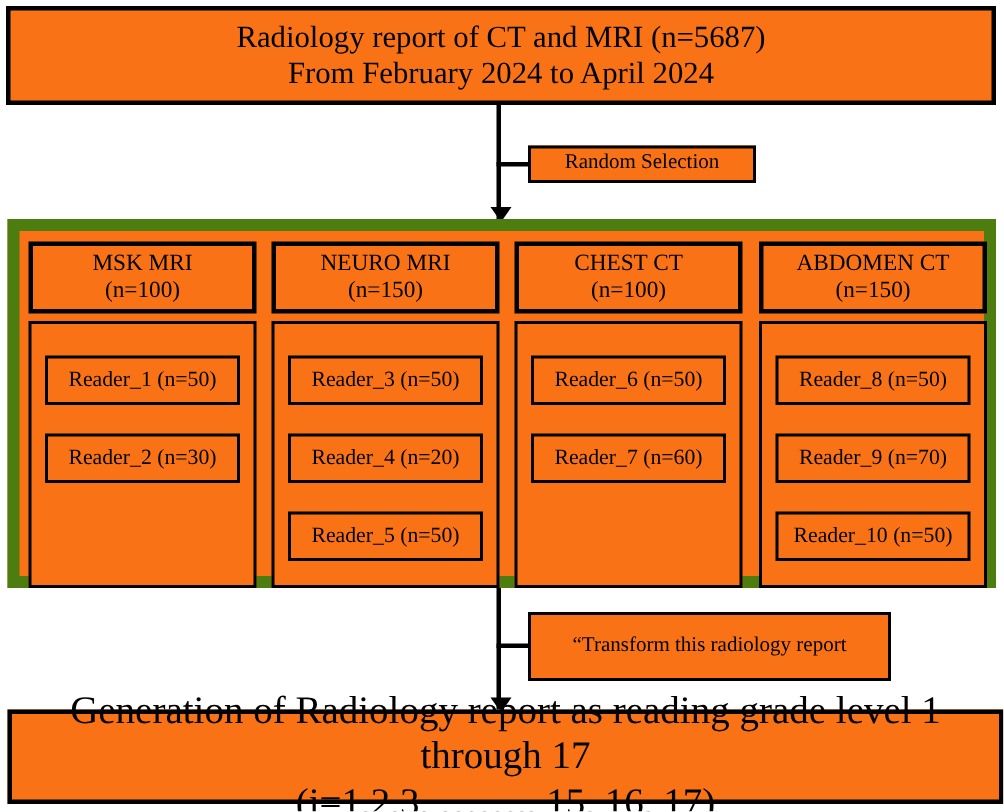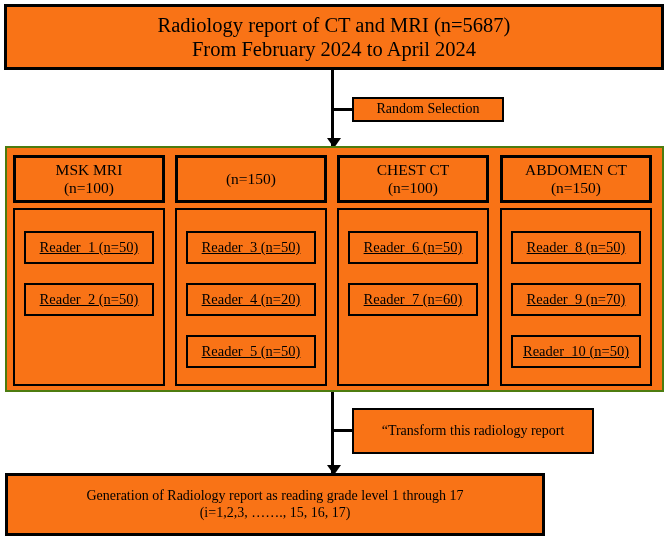--- a/index.html
+++ b/index.html
@@ -52,21 +52,21 @@
     font-size: 14px;
     border-width: 2px;
   }
 
   
   #modality-container {
     left: 5px;
     top: 146px;
     width: 659px;
     height: 246px;
-    border: 2px solid #4d7c0f;
+    border: 8px solid #4d7c0f;
   }
   .column {
     position: absolute;
     top: 0;
     height: 100%;
   }
   .col-header {
     position: absolute;
     left: 0;
     top: 7px;
@@ -91,41 +91,40 @@
   }
   .reader-box {
     position: absolute;
     left: 0;
     right: 0;
     top: 0;
     height: 33px;
     width: auto;
     font-size: 14.5px;
     border-width: 2.5px;
-    text-decoration: underline;
   }
 
   
   #transform-box {
     left: 352px;
     top: 408px;
     width: 242px;
     height: 46px;
     font-size: 14px;
     border-width: 2.5px;
     line-height: 1.25;
   }
 
   
   #output-box {
     left: 5px;
     top: 473px;
-    width: 540px;
+    width: 664px;
     height: 63px;
-    font-size: 14px;
+    font-size: 26px;
     border-width: 3px;
   }
 
   
   .vline {
     position: absolute;
     width: 3px;
     background: #000000;
   }
   .hline {
@@ -180,29 +179,30 @@
         </div>
       </div>
       <div class="box col-body">
         <div class="reader-slot" style="top:21px;">
           <div class="box reader-box">
             <span class="txt">Reader_1 (n=50)</span>
           </div>
         </div>
         <div class="reader-slot" style="top:73px;">
           <div class="box reader-box">
-            <span class="txt">Reader_2 (n=50)</span>
+            <span class="txt">Reader_2 (n=30)</span>
           </div>
         </div>
       </div>
     </div>
 
     <div class="column" style="left:168px; width:152px;">
       <div class="box col-header">
         <div>
+          <span class="txt">NEURO MRI</span>
           <span class="txt">(n=150)</span>
         </div>
       </div>
       <div class="box col-body">
         <div class="reader-slot" style="top:21px;padding-left:45px;">
           <div class="box reader-box">
             <span class="txt">Reader_3 (n=50)</span>
           </div>
         </div>
         <div class="reader-slot" style="top:73px;">

